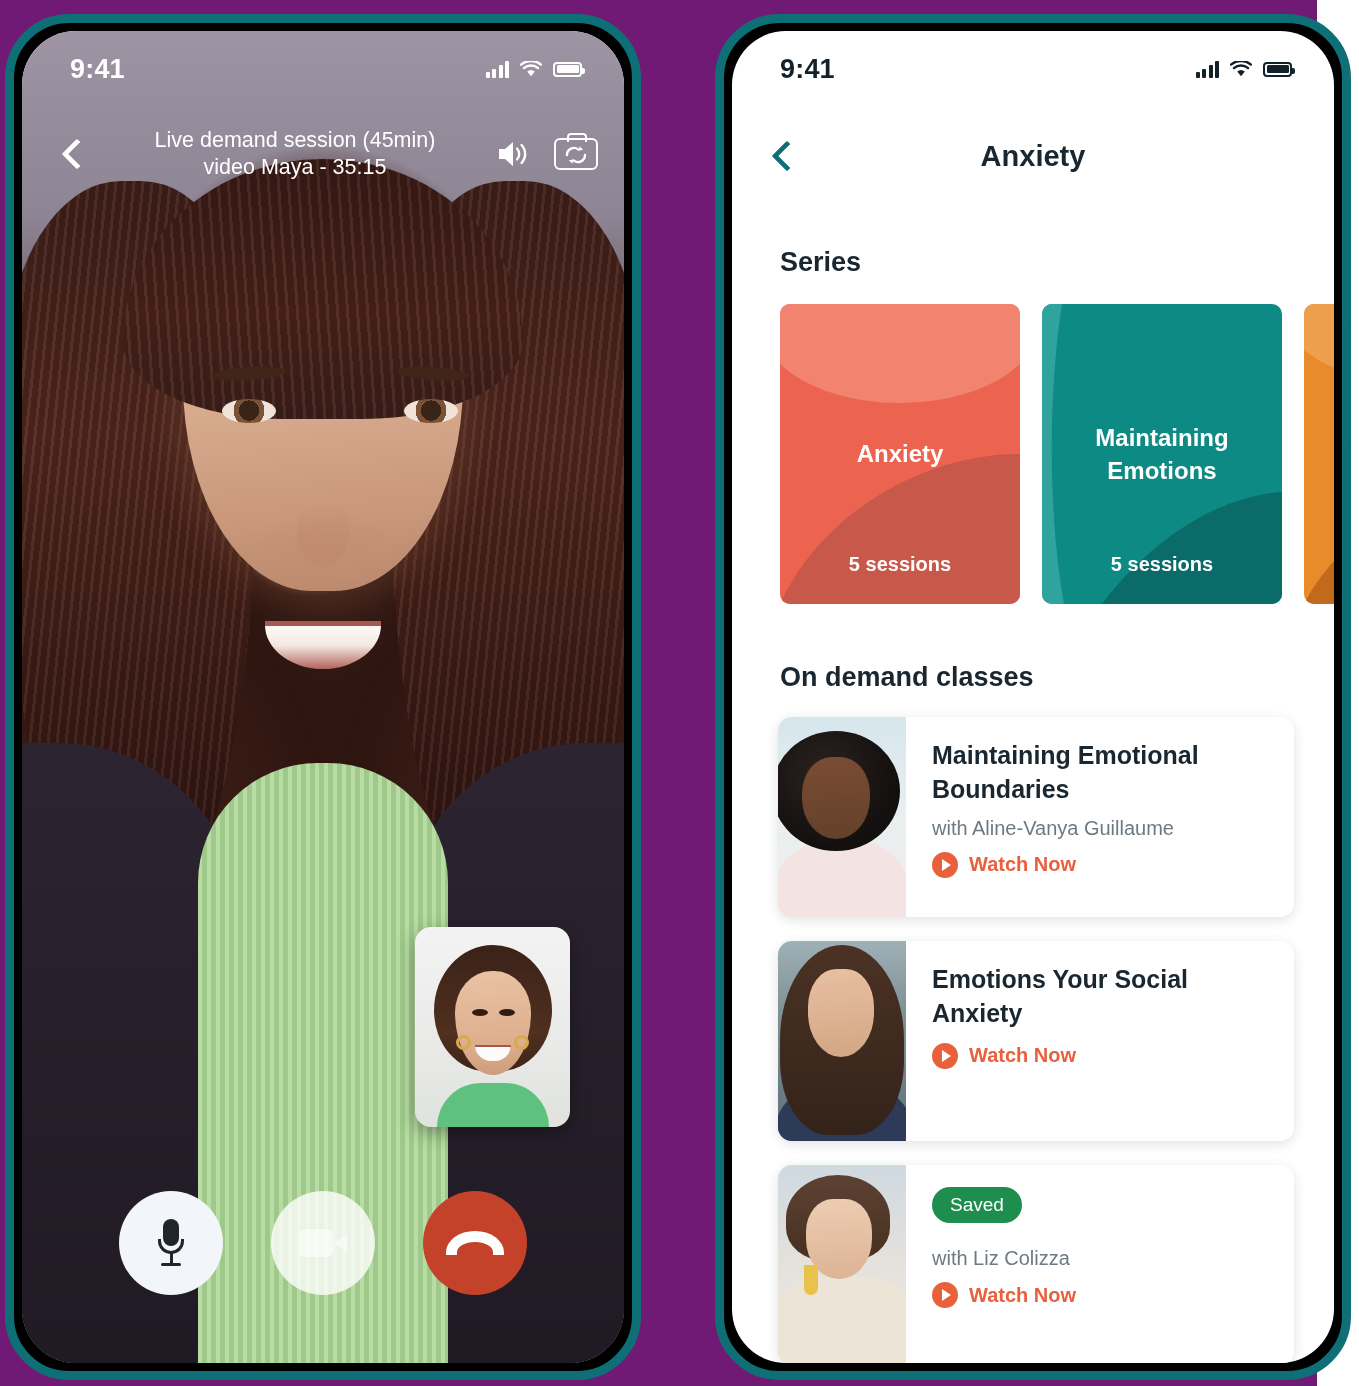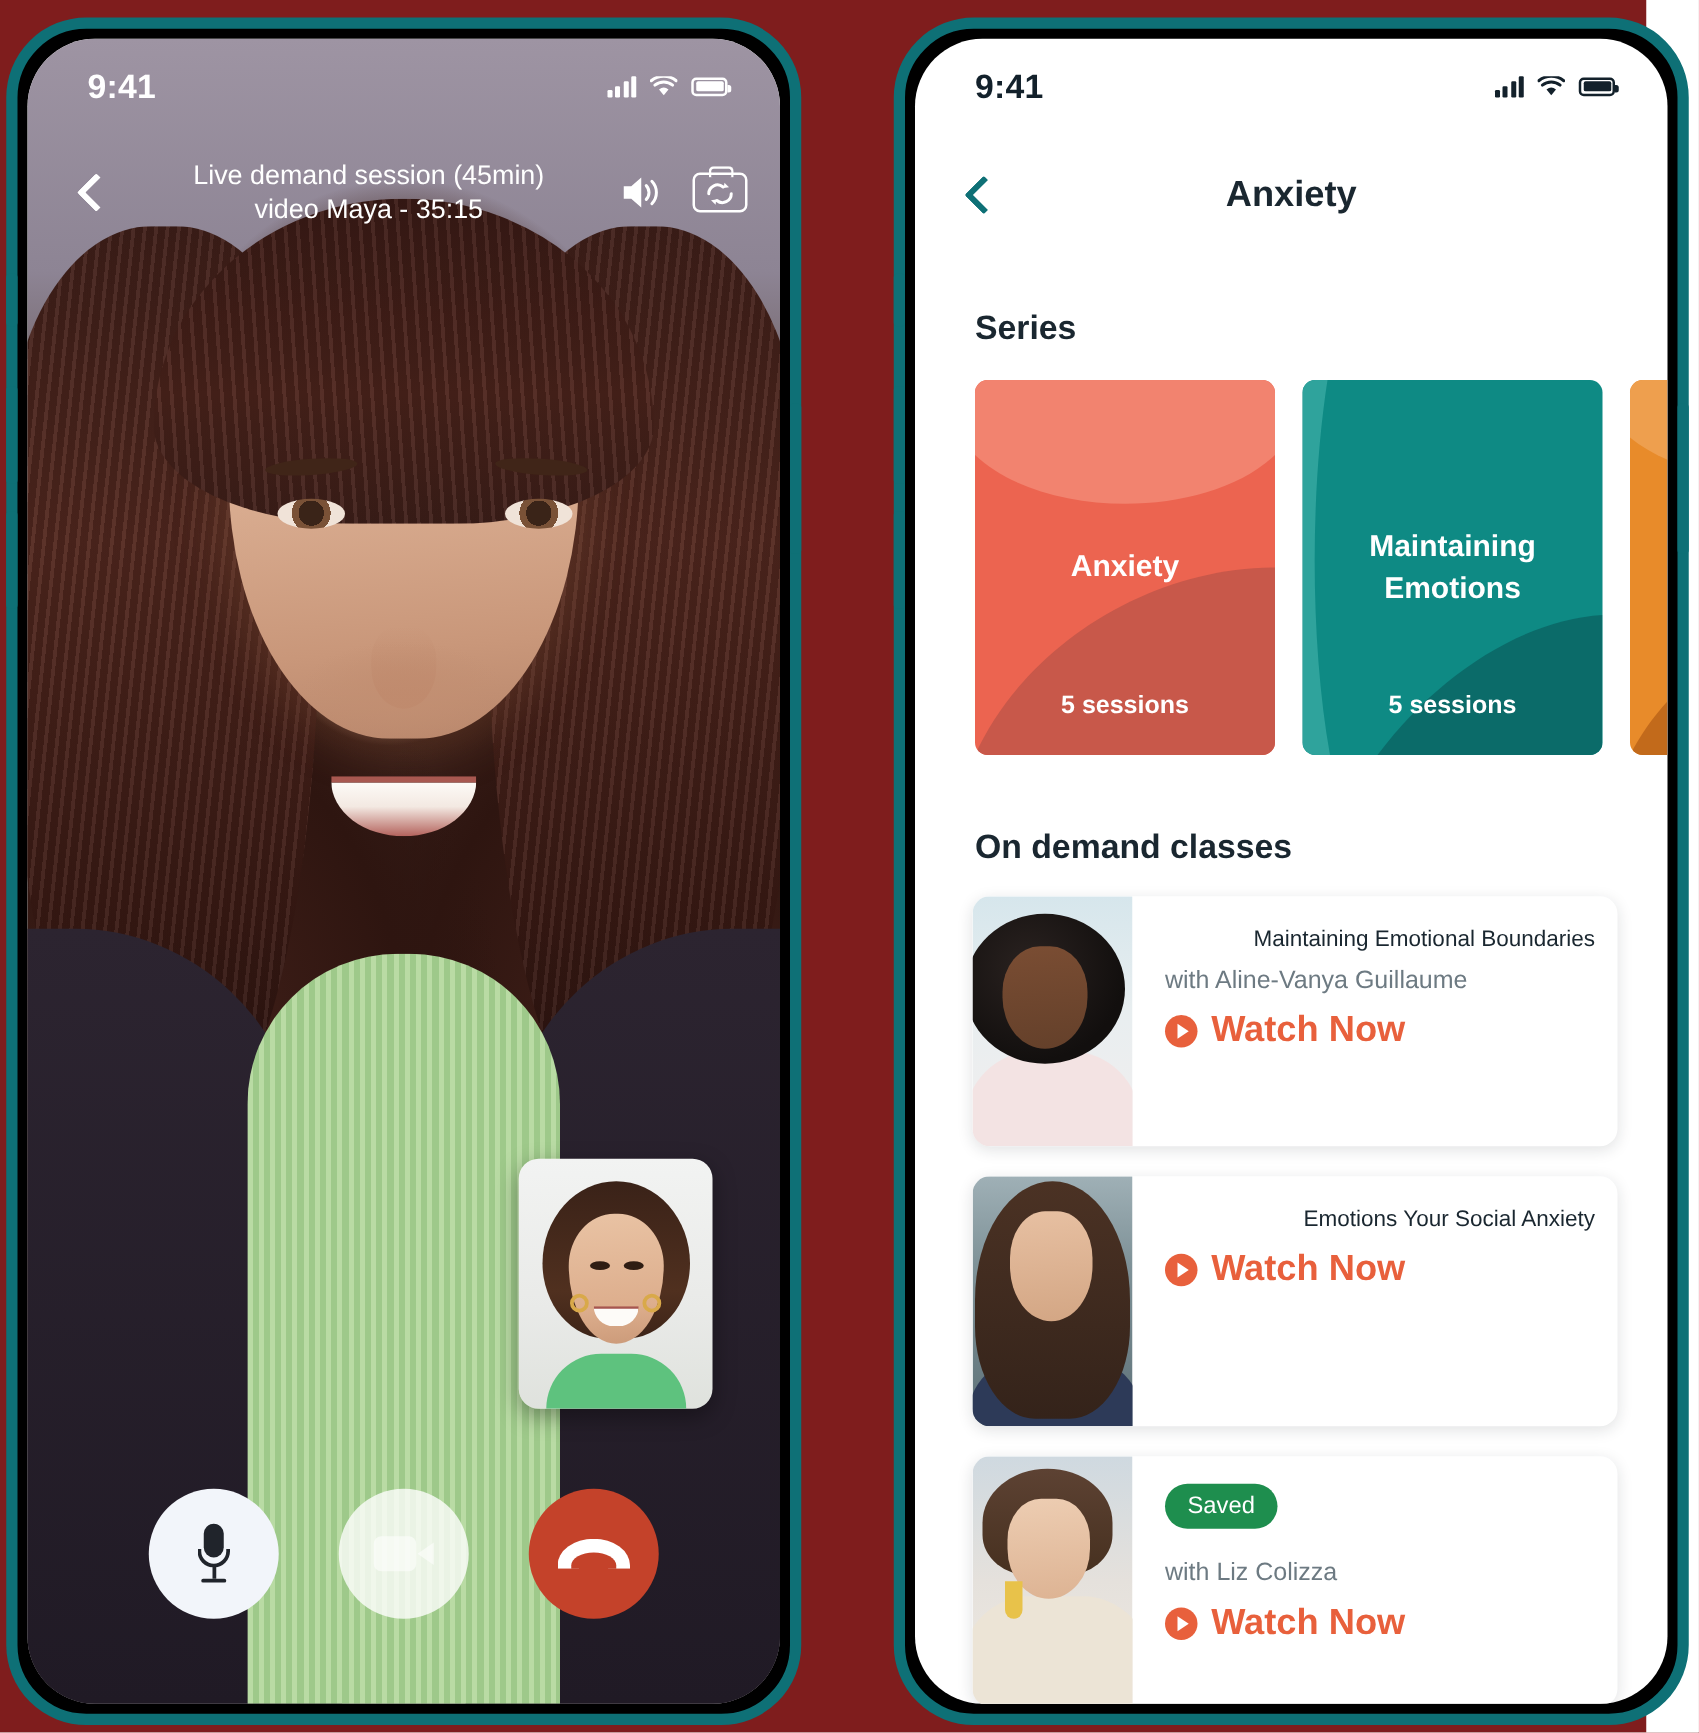--- a/index.html
+++ b/index.html
@@ -9,21 +9,21 @@
     height: 1386px;
     background: #ffffff;
     font-family: "Liberation Sans", sans-serif;
     overflow: hidden;
   }
 
   #stage {
     position: relative;
     width: 1317px;
     height: 1386px;
-    background: #7f1d1d;
+    background: #701a75;
   }
 
   
   .phone {
     position: absolute;
     border: 9px solid #0E7076;
     border-radius: 64px;
     background: #000;
     overflow: visible;
   }
@@ -352,26 +352,26 @@
   .class-card {
     display: flex; align-items: stretch;
     background: #fff; border-radius: 14px;
     box-shadow: 0 3px 12px rgba(20,30,40,0.13);
     overflow: hidden; min-height: 200px;
     cursor: pointer;
   }
   .thumb { flex: 0 0 128px; position: relative; overflow: hidden; }
   .class-body { flex: 1 1 auto; padding: 22px 18px 18px 26px; }
   .cc-title {
-    font-size: 18px; font-weight: 400; color: #1a2730; line-height: 1.35; text-align: right;
+    font-size: 25px; font-weight: 700; color: #1a2730; line-height: 1.35;
   }
   .cc-author { font-size: 20px; color: #6d7a82; margin-top: 10px; }
   .watch {
     display: inline-flex; align-items: center; gap: 11px; margin-top: 12px;
-    color: #E8603C; font-size: 29px; font-weight: 700;
+    color: #E8603C; font-size: 20px; font-weight: 700;
     cursor: pointer;
   }
   .play-ico {
     width: 26px; height: 26px; border-radius: 50%;
     background: #E8603C; position: relative; flex: 0 0 auto;
   }
   .play-ico::after {
     content: ""; position: absolute; left: 10px; top: 7px;
     width: 0; height: 0;
     border-top: 6px solid transparent; border-bottom: 6px solid transparent;

